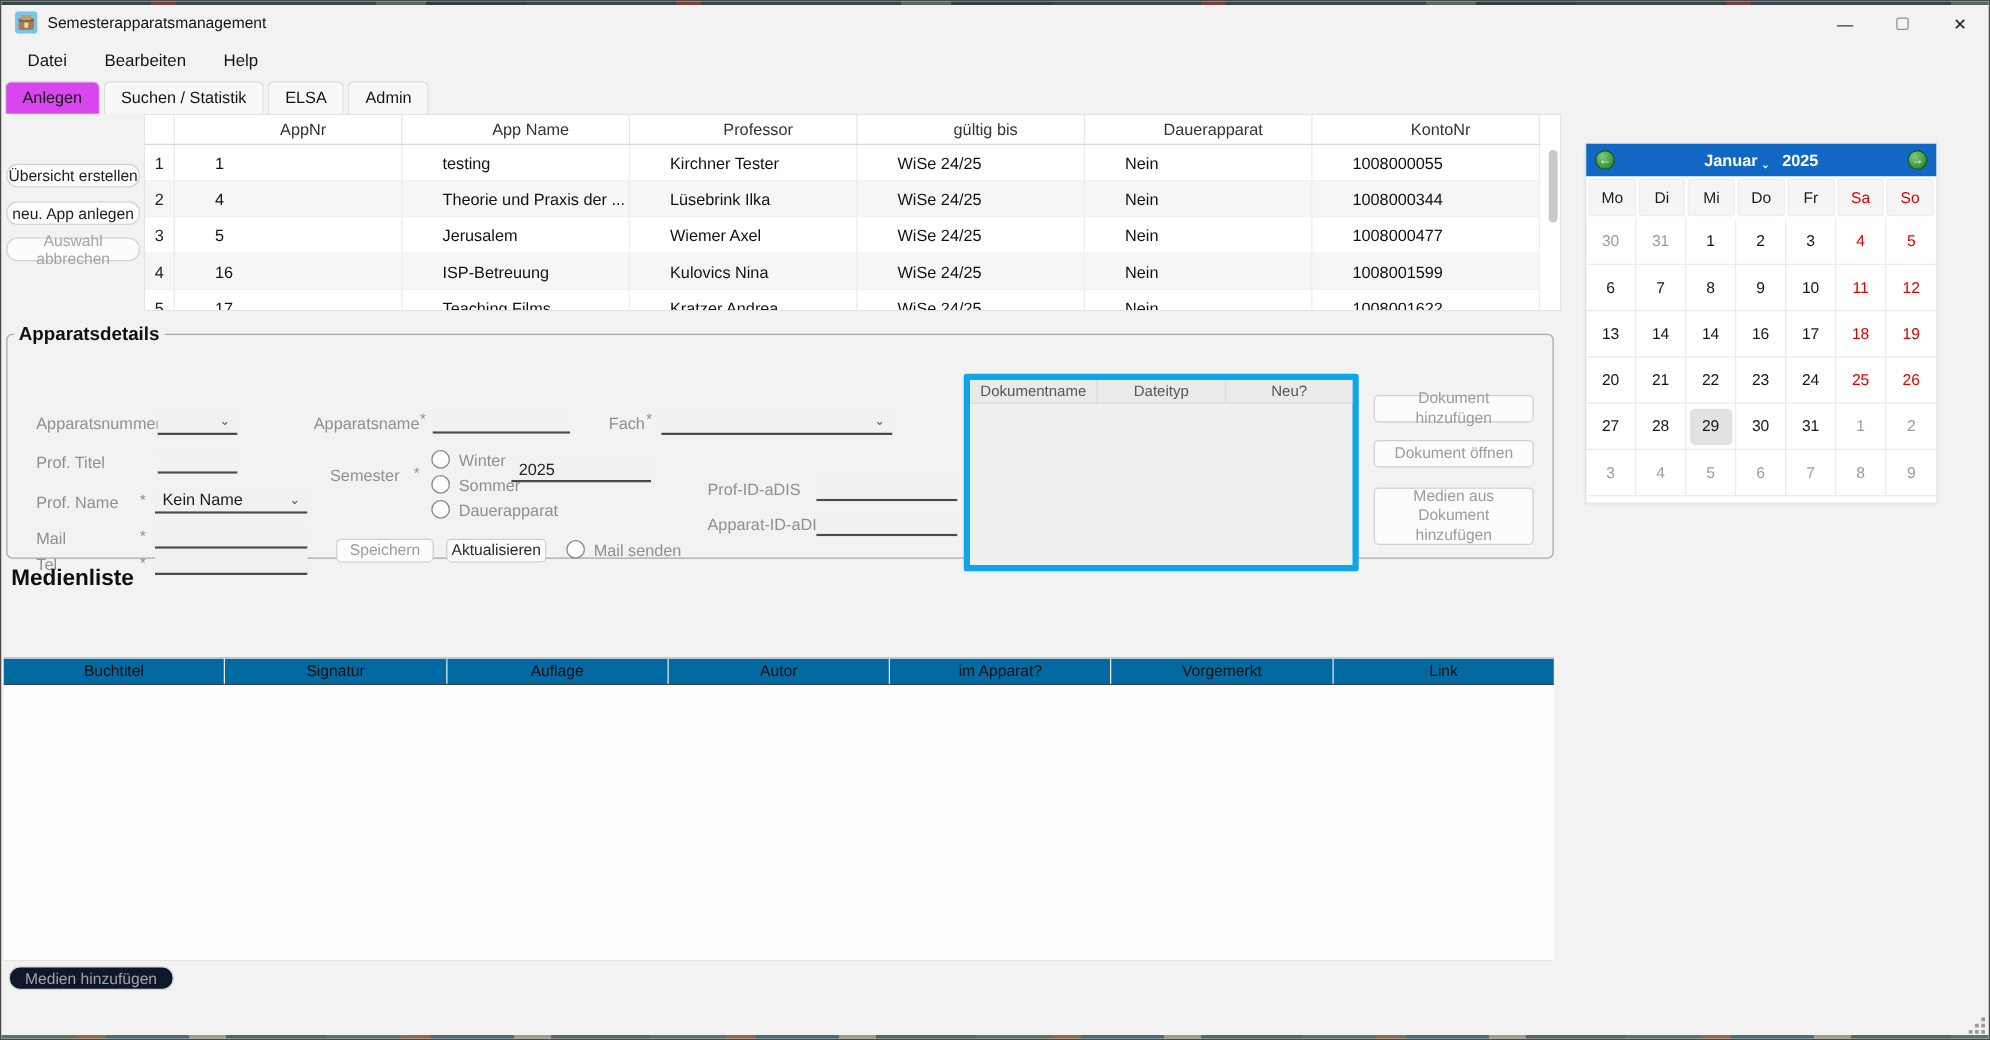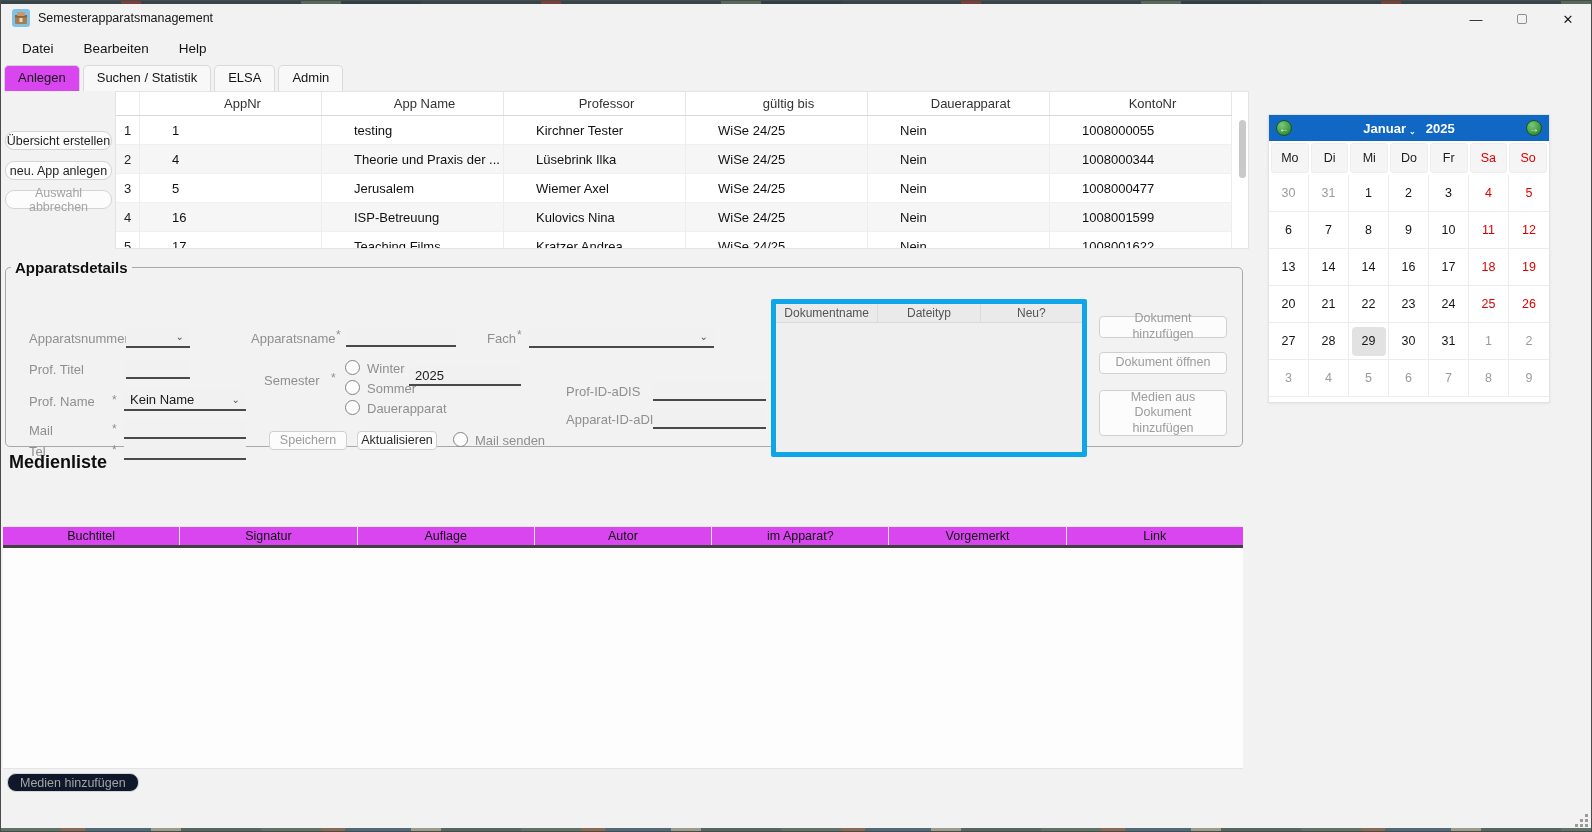--- a/index.html
+++ b/index.html
@@ -78,21 +78,21 @@
 
   
   #docs { position:absolute; left:765px; top:23px; width:316px; height:158px; background:#EFEFEF; border:5px solid #0ea5e9; border-radius:2px; overflow:hidden; }
   #docs-head { display:flex; height:19px; background:#EAEAEA; border-bottom:1px solid #DADADA; }
   .docs-th { flex:1; display:flex; align-items:center; justify-content:center; font-size:12px; color:#555; border-right:1px solid #DBDBDB; }
   .docs-th:last-child { border-right:none; }
 
   
   #media-heading { position:absolute; left:8px; top:451px; font-size:18px; font-weight:bold; color:#0f0f0f; }
   #media-table { position:absolute; left:2px; top:525px; width:1240px; }
-  #media-head { display:flex; height:22px; background:#d946ef; border-top:1px solid #EAEAEA; border-bottom:3px solid #404040; }
+  #media-head { display:flex; height:22px; background:#0369a1; border-top:1px solid #EAEAEA; border-bottom:1px solid #404040; }
   .media-th { flex:1; display:flex; align-items:center; justify-content:center; font-size:12.5px; color:#111; border-right:1px solid #E8E8E8; }
   .media-th:last-child { border-right:none; }
   #media-body { height:221px; background:#FDFDFD; border-bottom:1px solid #E4E4E4; }
 
   #media-add { position:absolute; left:6px; top:772px; height:19px; padding:0 12px; border:1px solid #D4D4D4; border-radius:9px; background:#0f172a; font-size:12.5px; color:#A4A4A4; display:flex; align-items:center; font-family:inherit; }
 
   
   #grip { position:absolute; right:3px; bottom:4px; width:12px; height:12px; }
   #grip i { position:absolute; width:3px; height:3px; background:#9a9a9a; }
 </style>

